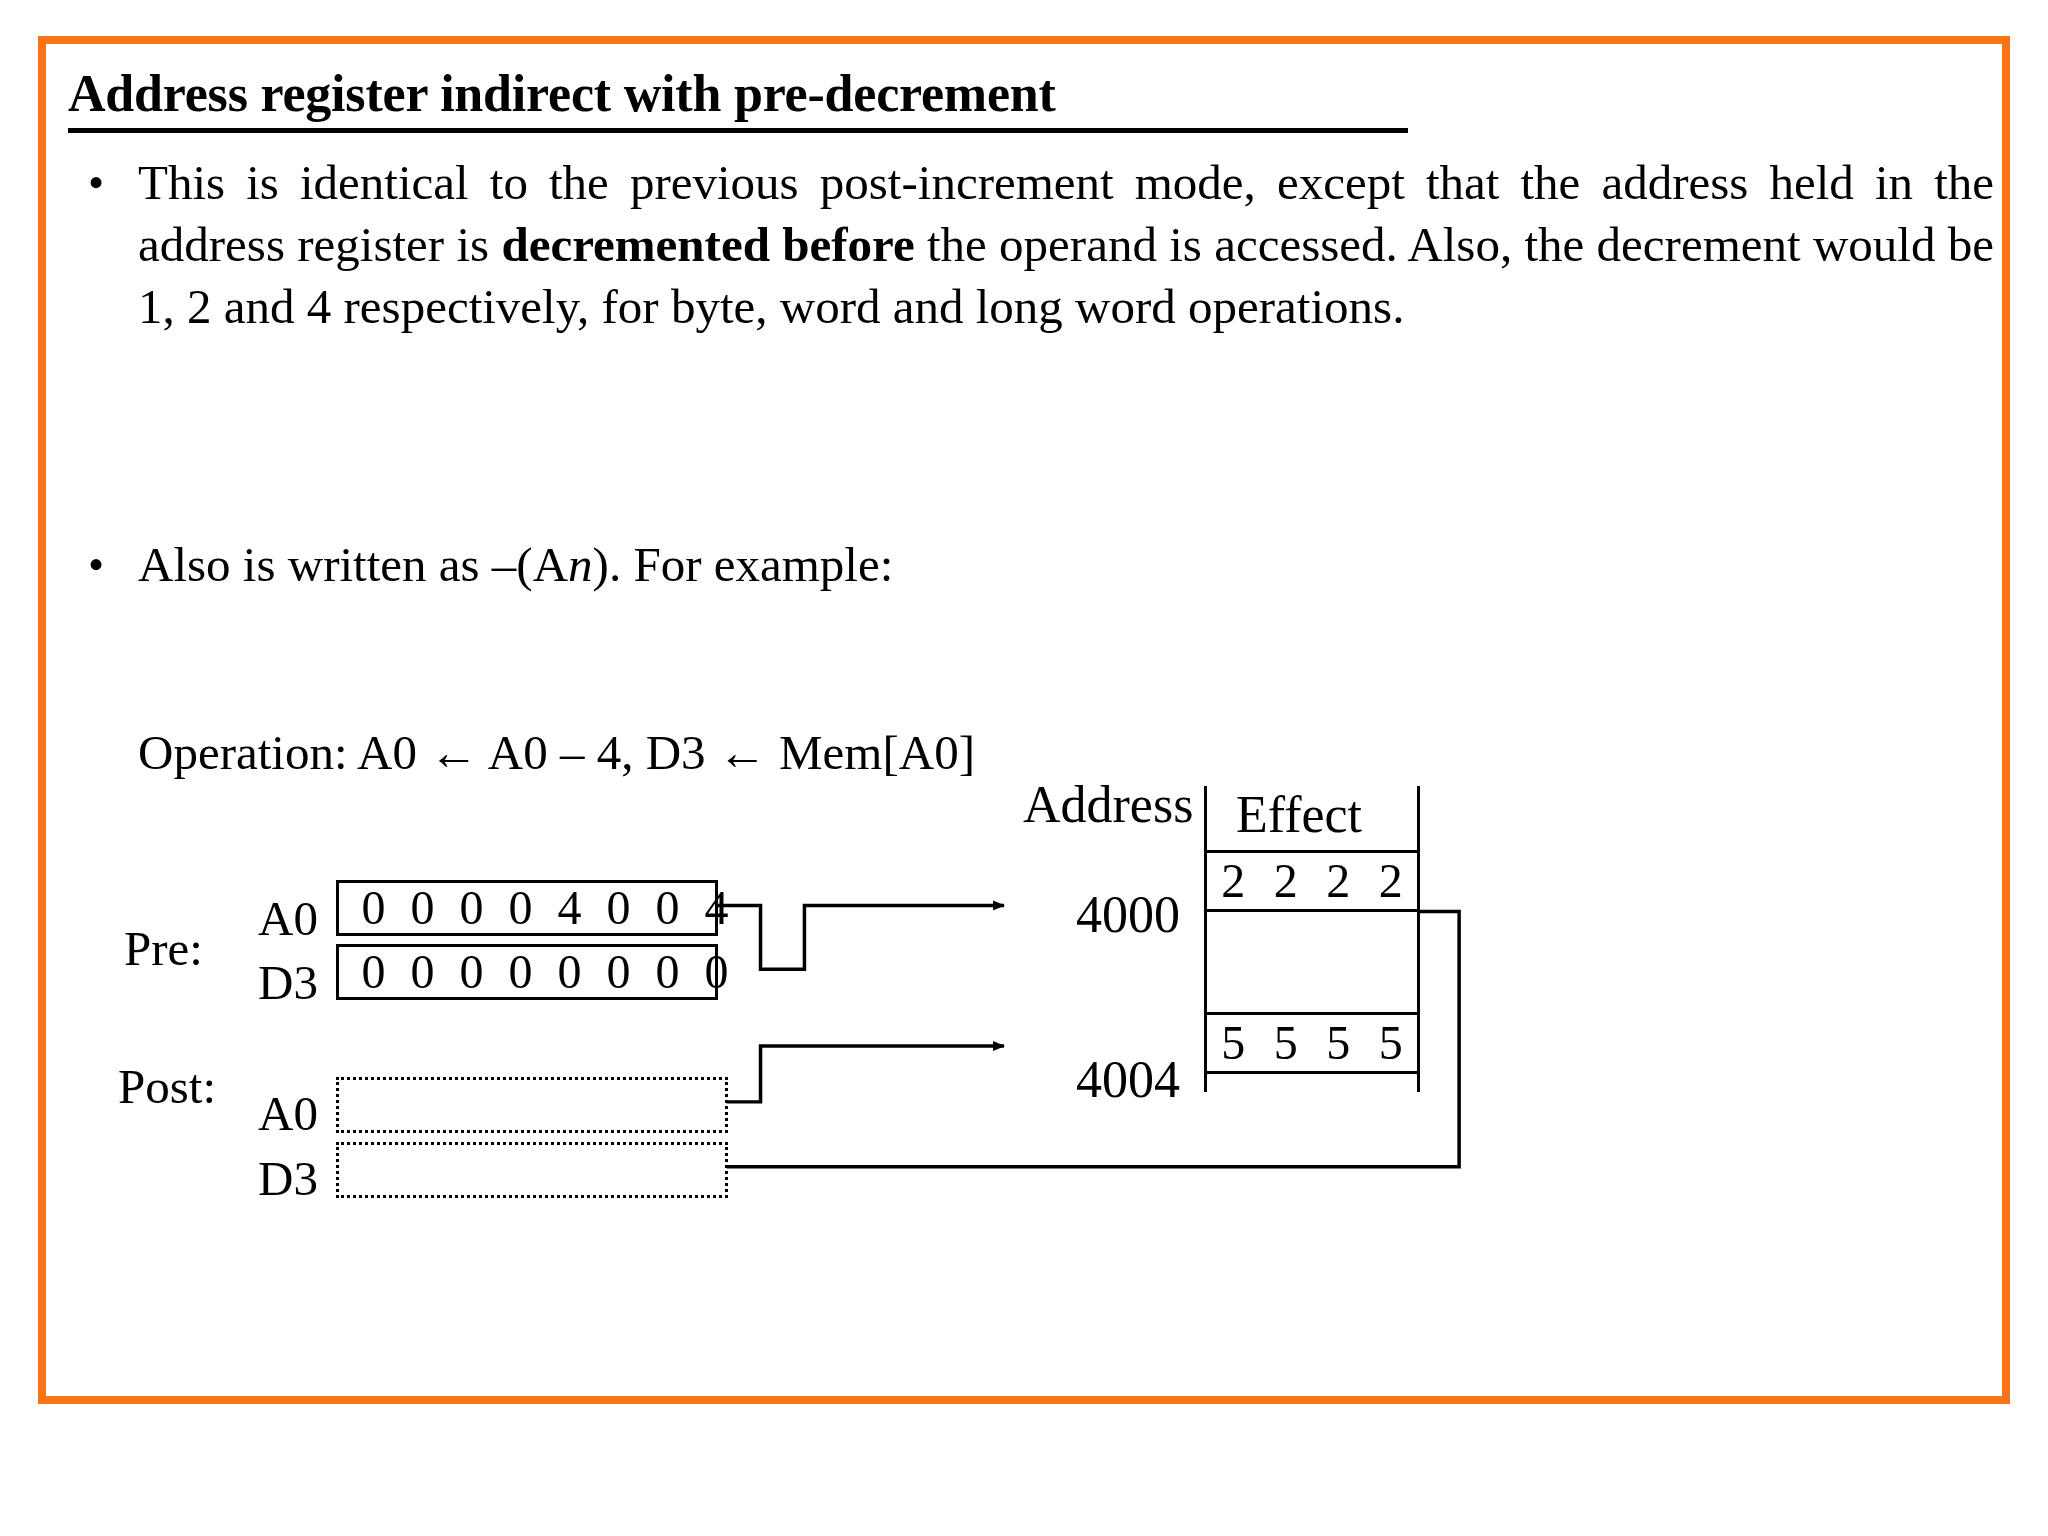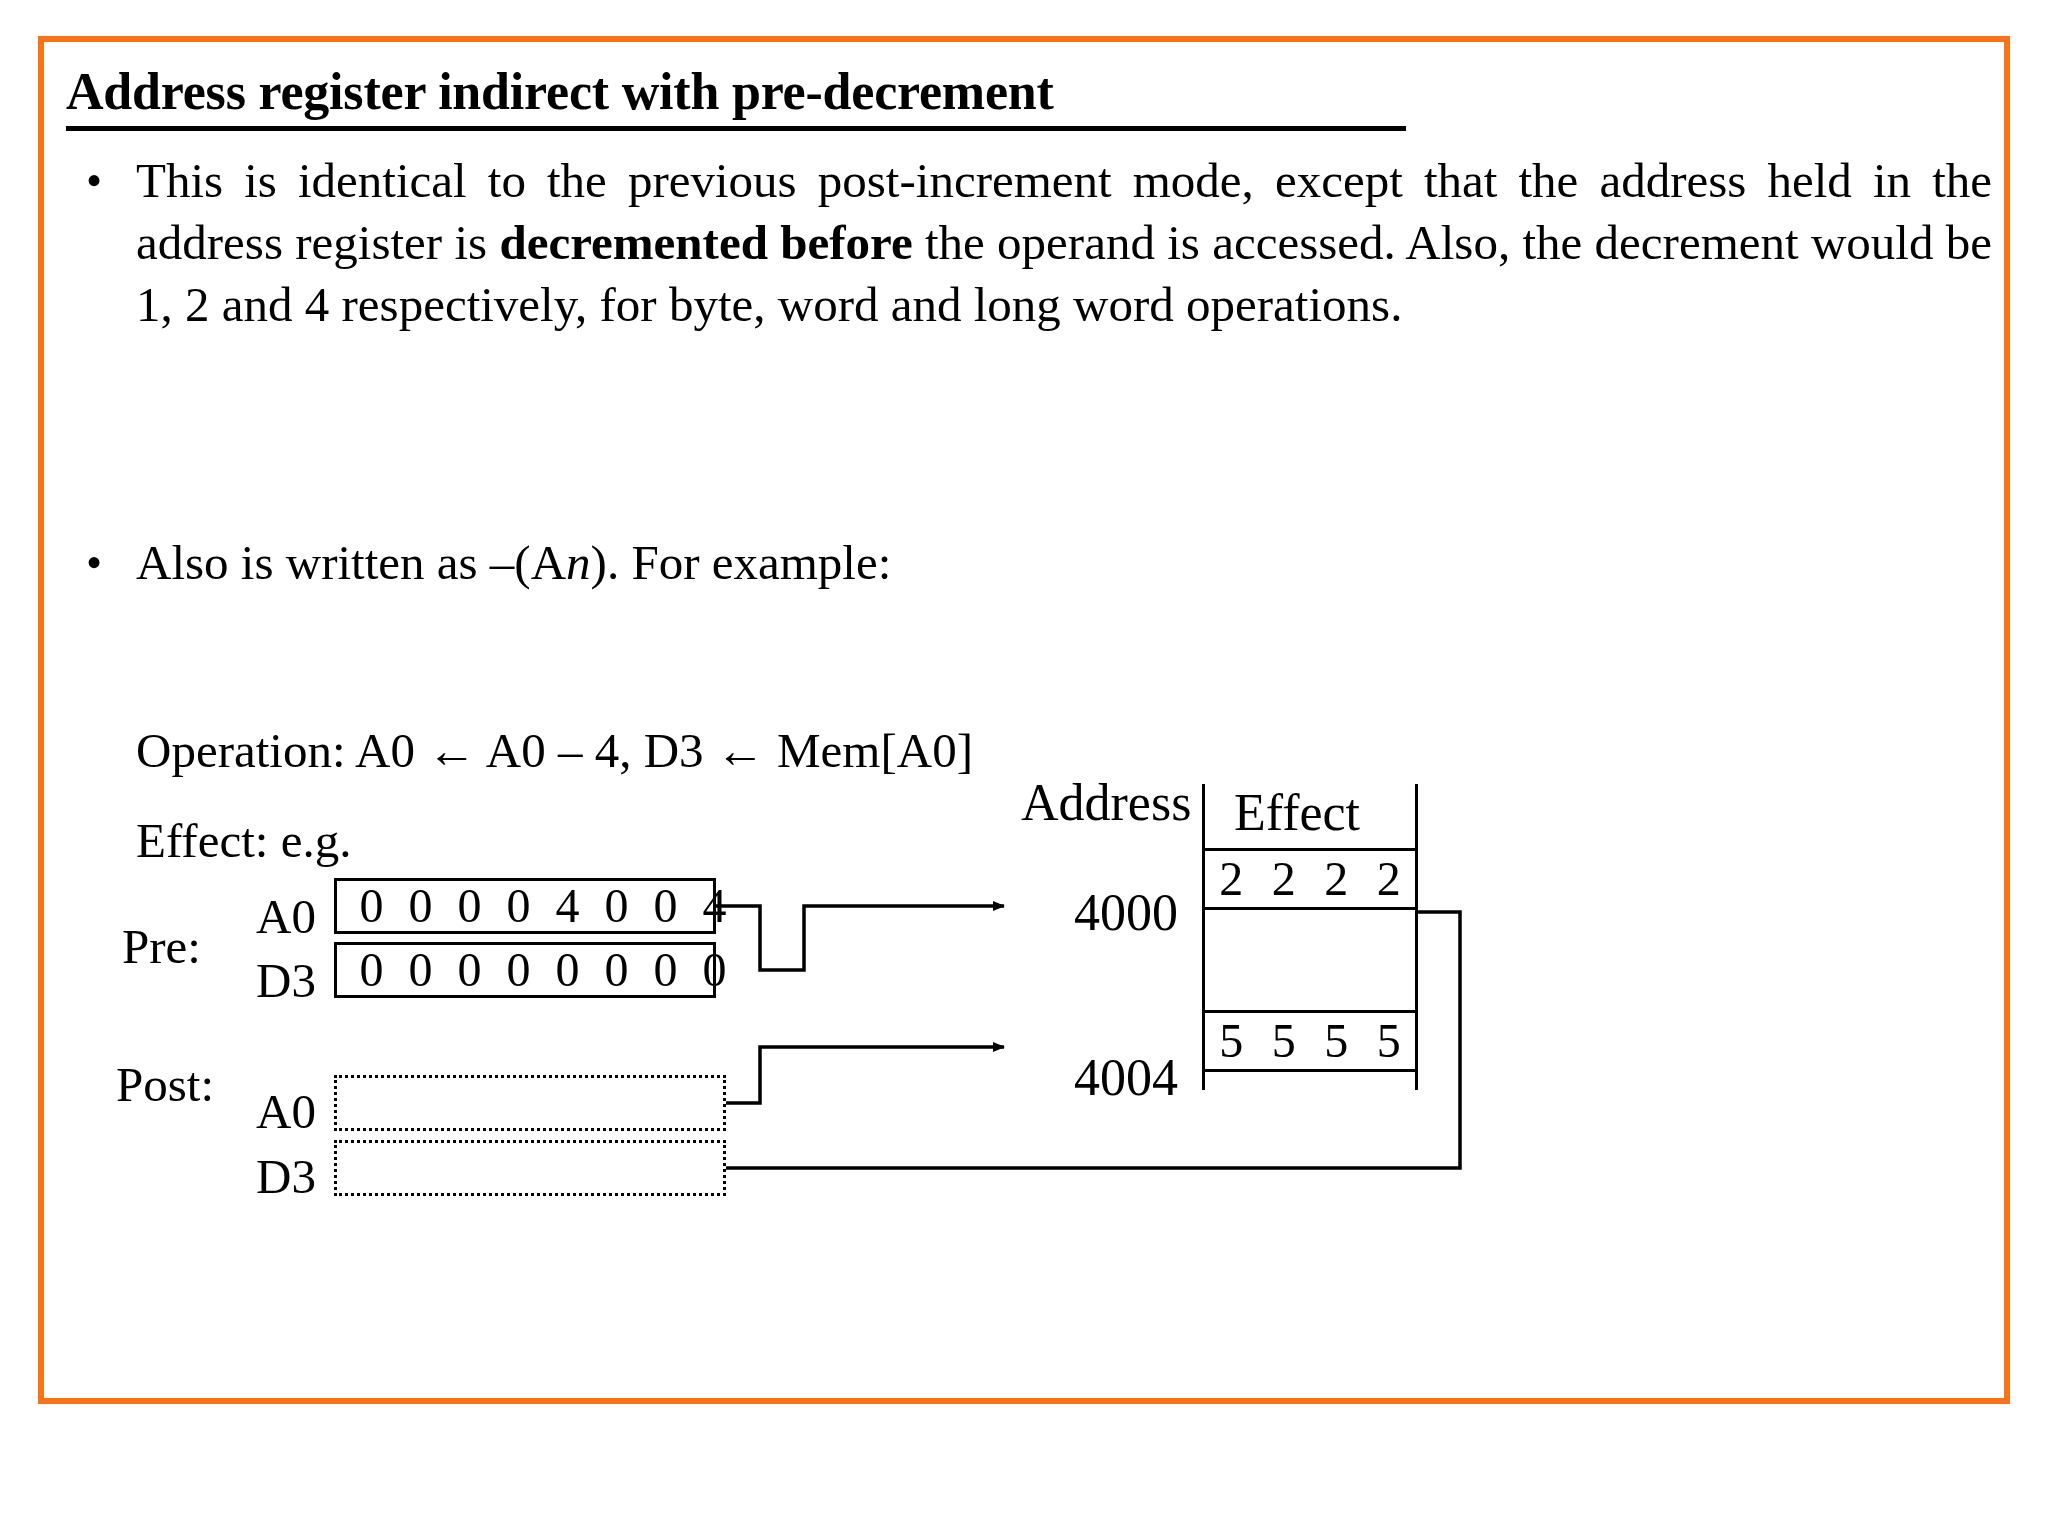--- a/index.html
+++ b/index.html
@@ -15,21 +15,21 @@
     overflow: hidden;
   }
 
   
   #slide {
     position: absolute;
     left: 38px;
     top: 36px;
     width: 1972px;
     height: 1368px;
-    border: 6px solid #f97316;
+    border: 8px solid #f97316;
     box-sizing: border-box;
     background: #fff;
   }
   #slide-inner {
     position: relative;
     width: 100%;
     height: 100%;
   }
 
   
@@ -215,21 +215,20 @@
     </div>
 
     <div class="bullet-row" id="bullet2">
       <div class="bullet-dot">•</div>
       <div class="bullet-text" style="width:1320px; text-align:left; white-space:nowrap;">
         <span>Also is written as –(A</span><span class="ital">n</span><span>). For example:</span>
       </div>
     </div>
 
     <div class="plain-line" id="operation-line">Operation: A0 ← A0 – 4, D3 ← Mem[A0]</div>
-    <div class="plain-line" id="effect-line">Effect: e.g.</div>
 
     <div class="diag-label" id="lbl-pre">Pre:</div>
     <div class="diag-label" id="lbl-post">Post:</div>
 
     <div class="diag-label" id="lbl-a0-pre">A0</div>
     <div class="diag-label" id="lbl-d3-pre">D3</div>
     <div class="diag-label" id="lbl-a0-post">A0</div>
     <div class="diag-label" id="lbl-d3-post">D3</div>
 
     <div class="diag-label" id="lbl-address">Address</div>

